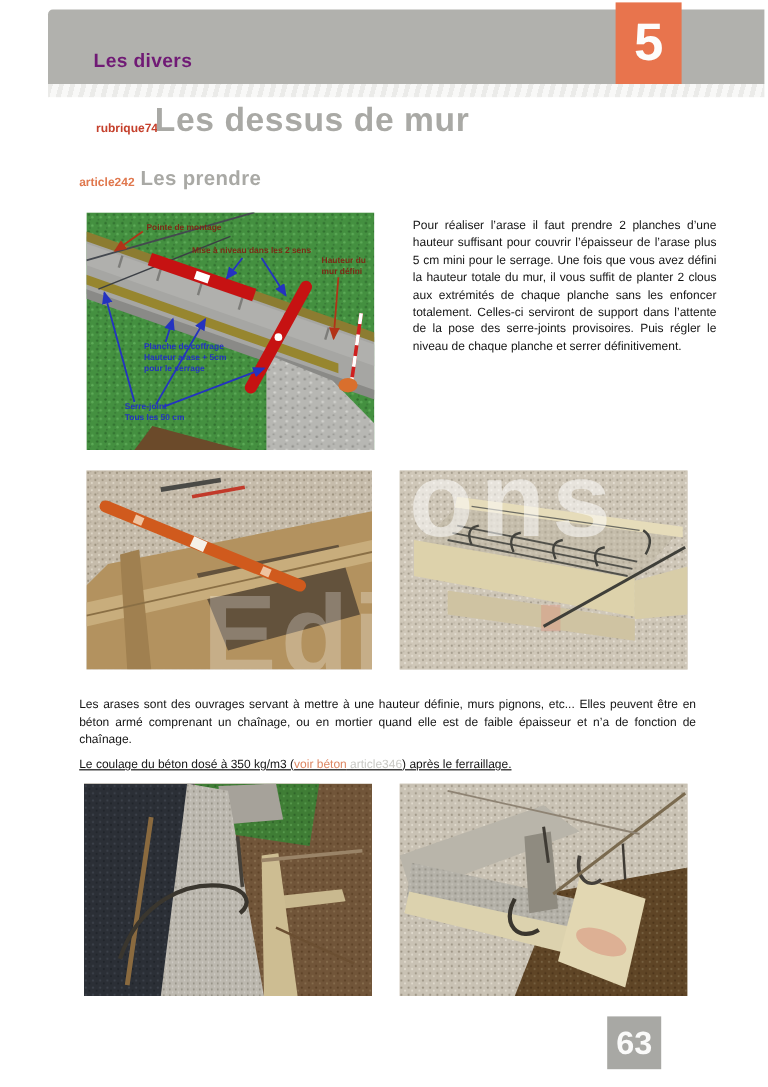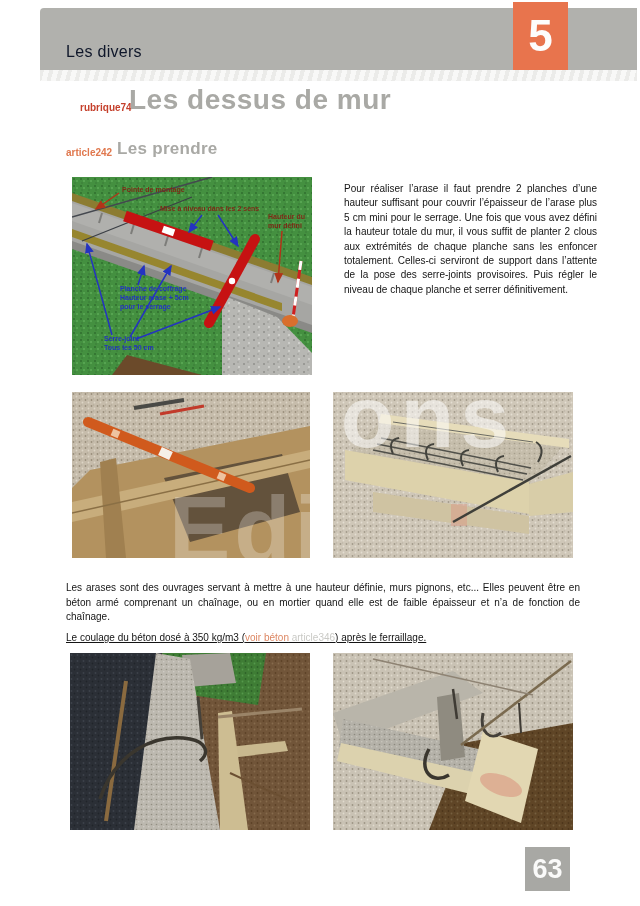--- a/index.html
+++ b/index.html
@@ -1,21 +1,21 @@
 <!DOCTYPE html>
 <html><head>
 <meta charset="utf-8">
 <style>
   html,body{margin:0;padding:0;background:#e9e9e9;}
   .page{position:relative;width:640px;height:906px;background:#ffffff;overflow:hidden;
         font-family:"Liberation Sans",sans-serif;margin:0 auto;}
 
   
   .band{position:absolute;left:40px;top:8px;width:597px;height:62px;background:#b1b1ad;border-radius:4px 0 0 0;}
-  .band .section{position:absolute;left:26px;bottom:9px;color:#0f172a;font-weight:normal;font-size:16px;letter-spacing:.3px;}
+  .band .section{position:absolute;left:38px;bottom:9px;color:#701a75;font-weight:bold;font-size:16px;letter-spacing:.3px;}
   .chapter-box{position:absolute;left:513px;top:2px;width:55px;height:68px;background:#e8744d;
                display:flex;align-items:center;justify-content:center;}
   .chapter-box span{color:#fdfdfc;font-weight:bold;font-size:44px;line-height:1;}
   .hatch{position:absolute;left:40px;top:70px;width:597px;height:11px;
          background:repeating-linear-gradient(105deg,#ebebe9 0 4px,#f8f8f7 4px 9px);}
 
   
   .rubrique-id{position:absolute;left:80px;top:102px;font-size:10px;font-weight:bold;color:#c5402c;}
   .rubrique-title{position:absolute;left:129px;top:84px;font-size:28px;font-weight:bold;color:#a9a9a5;letter-spacing:.5px;}
   .article-id{position:absolute;left:66px;top:147px;font-size:10px;font-weight:bold;color:#e0784e;}
@@ -42,21 +42,21 @@
   .body-p1{position:absolute;left:66px;top:571px;width:514px;font-size:10px;line-height:14.6px;
            color:#141414;text-align:justify;}
   .body-p2{position:absolute;left:66px;top:622px;width:514px;font-size:10px;color:#141414;text-decoration:underline;}
   .beton-link{color:#dd8763;cursor:pointer;}
   .article-ref{color:#c9c9c5;}
 
   
   .footer-text{position:absolute;left:66px;top:858px;font-size:8px;line-height:11px;color:#b3b3af;}
   .footer-text .bc-bold{font-weight:bold;}
   .footer-url{color:#b3b3af;text-decoration:none;}
-  .page-box{position:absolute;left:525px;top:847px;width:45px;height:44px;background:#a8a8a4;
+  .page-box{position:absolute;left:506px;top:847px;width:45px;height:44px;background:#a8a8a4;
             display:flex;align-items:center;justify-content:center;text-align:center;}
   .page-box span{color:#fafaf9;font-size:27px;font-weight:bold;}
 
   
   .dlabel{font-family:"Liberation Sans",sans-serif;font-size:7px;font-weight:bold;}
   .dred{fill:#7c2a16;}
   .dblue{fill:#2433c0;}
 </style>
 </head>
 <body>

